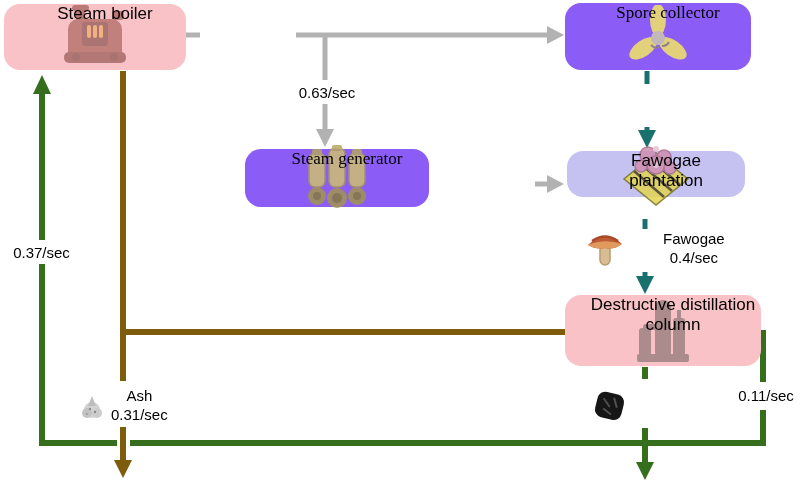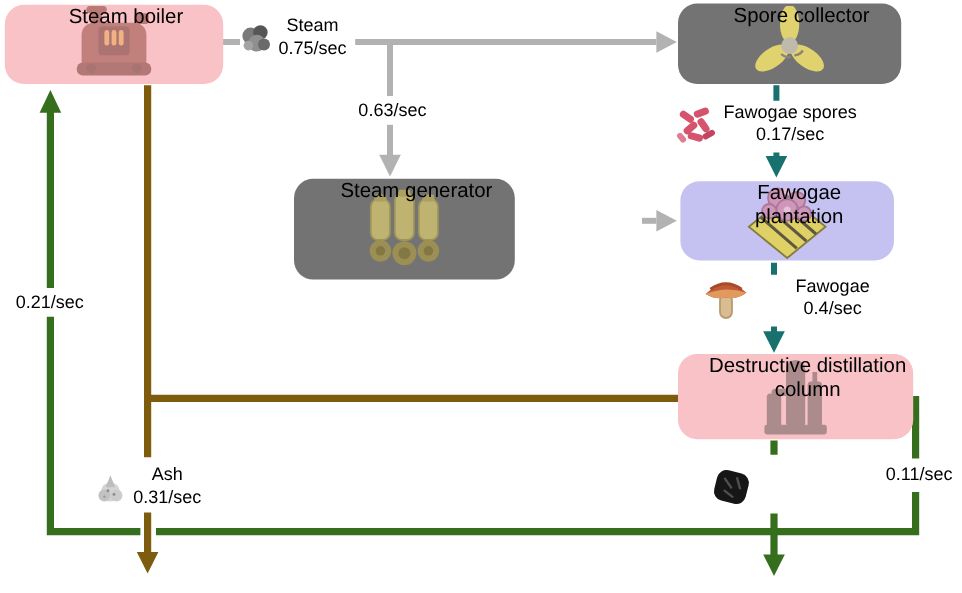--- a/index.html
+++ b/index.html
@@ -8,21 +8,21 @@
     font-family:"Liberation Sans",sans-serif;color:#000;overflow:hidden;
   }
   #flow-lines{position:absolute;left:0;top:0;z-index:0;}
   .node{
     position:absolute;border-radius:16px;display:flex;justify-content:center;
     font-size:17px;line-height:1.18;z-index:2;text-align:center;padding-left:20px;
   }
   .node .icon-bg{position:absolute;inset:0;display:flex;align-items:center;justify-content:center;pointer-events:none;}
   .node .label{position:relative;z-index:1;}
   .node-pink{background:#f9c2c6;}
-  .node-yellow{background:#737373;}
+  .node-yellow{background:#8b5cf6;font-family:Liberation Serif, serif;}
   .node-purple{background:#c5c2f2;}
   .flow-label{
     position:absolute;display:flex;align-items:center;gap:6px;z-index:3;
     font-size:15px;line-height:1.25;
   }
   .flow-label .txt{text-align:center;}
   .rate-only{
     position:absolute;z-index:3;font-size:15px;text-align:center;line-height:1.2;
   }
   .ic{display:block;}
@@ -106,21 +106,21 @@
               <ellipse cx="31" cy="15" rx="8" ry="16"></ellipse>
             </g>
         </g>
         <circle cx="31" cy="33" r="7" fill="#c9c2b4"></circle>
         <path d="M24,40 q4,4 8,2 M35,41 q5,0 7,-4" stroke="#8d867c" stroke-width="2" fill="none"></path>
       </svg>
     </span>
     <span class="label">Spore collector</span>
   </div>
 
-  <div class="node node-yellow" style="left:245px;top:149px;width:164px;height:84px;">
+  <div class="node node-yellow" style="left:245px;top:149px;width:164px;height:58px;">
     <span class="icon-bg">
       <svg class="ic" width="76" height="66" viewBox="0 0 76 66" opacity="0.85">
         <g fill="#cdbf72" stroke="#a79a55" stroke-width="1.5">
           <rect x="10" y="8" width="16" height="34" rx="6"></rect>
           <rect x="30" y="3" width="16" height="39" rx="6"></rect>
           <rect x="50" y="8" width="16" height="34" rx="6"></rect>
         </g>
         <rect x="13" y="4" width="10" height="6" rx="2" fill="#b5a75f"></rect>
         <rect x="33" y="0" width="10" height="6" rx="2" fill="#b5a75f"></rect>
         <rect x="53" y="4" width="10" height="6" rx="2" fill="#b5a75f"></rect>
@@ -132,21 +132,21 @@
         <g fill="#867a3b">
           <circle cx="18" cy="51" r="4"></circle>
             <circle cx="38" cy="53" r="5"></circle>
             <circle cx="58" cy="51" r="4"></circle>
         </g>
       </svg>
     </span>
     <span class="label">Steam generator</span>
   </div>
 
-  <div class="node node-purple" style="left:567px;top:151px;width:158px;height:66px;">
+  <div class="node node-purple" style="left:567px;top:151px;width:158px;height:46px;">
     <span class="icon-bg">
       <svg class="ic" width="72" height="66" viewBox="0 0 72 66" opacity="0.85">
         <polygon points="36,12 68,38 36,64 4,38" fill="#e3d44e" stroke="#77701f" stroke-width="1.5"></polygon>
         <g stroke="#4a4620" stroke-width="2.5">
           <line x1="14" y1="30" x2="44" y2="56"></line>
           <line x1="22" y1="24" x2="52" y2="50"></line>
           <line x1="30" y1="18" x2="60" y2="44"></line>
         </g>
         <g fill="#cf8fae" stroke="#a96a8c" stroke-width="1.5">
           <circle cx="28" cy="14" r="8"></circle>
@@ -172,53 +172,23 @@
           <rect x="12" y="28" width="16" height="6" rx="3"></rect>
           <rect x="8" y="32" width="12" height="28" rx="3"></rect>
           <rect x="6" y="58" width="52" height="8" rx="2"></rect>
           <rect x="46" y="14" width="4" height="10"></rect>
         </g>
       </svg>
     </span>
     <span class="label">Destructive distillation column</span>
   </div>
 
-  <div class="flow-label" style="left:200px;top:13px;">
-    <svg class="ic" width="26" height="28" viewBox="0 0 26 28">
-      <circle cx="9" cy="12" r="7" fill="#7a7a7a"></circle>
-      <circle cx="17" cy="9" r="6" fill="#565656"></circle>
-      <circle cx="14" cy="18" r="7" fill="#8f8f8f"></circle>
-      <circle cx="20" cy="19" r="5" fill="#6a6a6a"></circle>
-      <circle cx="7" cy="20" r="4" fill="#a3a3a3"></circle>
-    </svg>
-    <span class="txt">
-      <span>Steam</span><br>
-      <span>0.75/sec</span>
-    </span>
-  </div>
 
   <div class="rate-only" style="left:291px;top:84px;width:72px;">0.63/sec</div>
 
-  <div class="flow-label" style="left:563px;top:85px;">
-    <svg class="ic" width="34" height="32" viewBox="0 0 34 32">
-      <g fill="#d5536c">
-        <rect x="3" y="6" width="13" height="6" rx="3" transform="rotate(35 9 9)"></rect>
-        <rect x="15" y="3" width="13" height="6" rx="3" transform="rotate(-20 21 6)"></rect>
-        <rect x="6" y="16" width="13" height="6" rx="3" transform="rotate(-40 12 19)"></rect>
-        <rect x="17" y="13" width="13" height="6" rx="3" transform="rotate(55 23 16)"></rect>
-        <rect x="10" y="23" width="13" height="6" rx="3" transform="rotate(15 16 26)"></rect>
-      </g>
-      <rect x="22" y="22" width="11" height="5" rx="2.5" fill="#c14560" transform="rotate(-30 27 24)"></rect>
-      <rect x="1" y="24" width="9" height="5" rx="2.5" fill="#e07d92" transform="rotate(50 5 26)"></rect>
-    </svg>
-    <span class="txt">
-      <span>Fawogae spores</span><br>
-      <span>0.17/sec</span>
-    </span>
-  </div>
 
 
   <div class="flow-label" style="left:586px;top:230px;gap:39px;">
     <svg class="ic" width="38" height="37" viewBox="0 0 38 37">
       <rect x="14" y="15" width="10" height="20" rx="5" fill="#d9bd92" stroke="#b89a6e" stroke-width="1.5"></rect>
       <path d="M2,15 Q19,-2 36,14 Q28,20 19,18 Q10,20 2,15 Z" fill="#c05a34"></path>
       <path d="M2,15 Q19,8 36,14 Q28,20 19,18 Q10,20 2,15 Z" fill="#e09a5e"></path>
       <path d="M6,11 Q19,2 32,11" stroke="#a84a28" stroke-width="2.5" fill="none"></path>
     </svg>
     <span class="txt">
@@ -231,21 +201,21 @@
     <svg class="ic" width="36" height="36" viewBox="0 0 36 36">
       <g transform="rotate(14 18 18)">
         <rect x="4" y="5" width="27" height="26" rx="8" fill="#161616"></rect>
         <path d="M10,12 l8,7 M20,9 l5,9 M12,22 l9,4" stroke="#4f4f4f" stroke-width="2" fill="none"></path>
       </g>
     </svg>
   </div>
 
   <div class="rate-only" style="left:730px;top:387px;width:72px;">0.11/sec</div>
 
-  <div class="rate-only" style="left:5px;top:244px;width:73px;">0.21/sec</div>
+  <div class="rate-only" style="left:5px;top:244px;width:73px;">0.37/sec</div>
 
   <div class="flow-label" style="left:79px;top:387px;justify-content:space-between;">
     <svg class="ic" width="26" height="28" viewBox="0 0 26 28">
       <circle cx="13" cy="18" r="8" fill="#d4d4d4"></circle>
       <circle cx="8" cy="21" r="5" fill="#c2c2c2"></circle>
       <circle cx="18" cy="21" r="5" fill="#cccccc"></circle>
       <path d="M13,4 L17,14 L9,14 Z" fill="#bdbdbd"></path>
       <circle cx="11" cy="17" r="1.2" fill="#8a8a8a"></circle>
       <circle cx="16" cy="20" r="1.2" fill="#8a8a8a"></circle>
       <circle cx="8" cy="22" r="1" fill="#9a9a9a"></circle>

